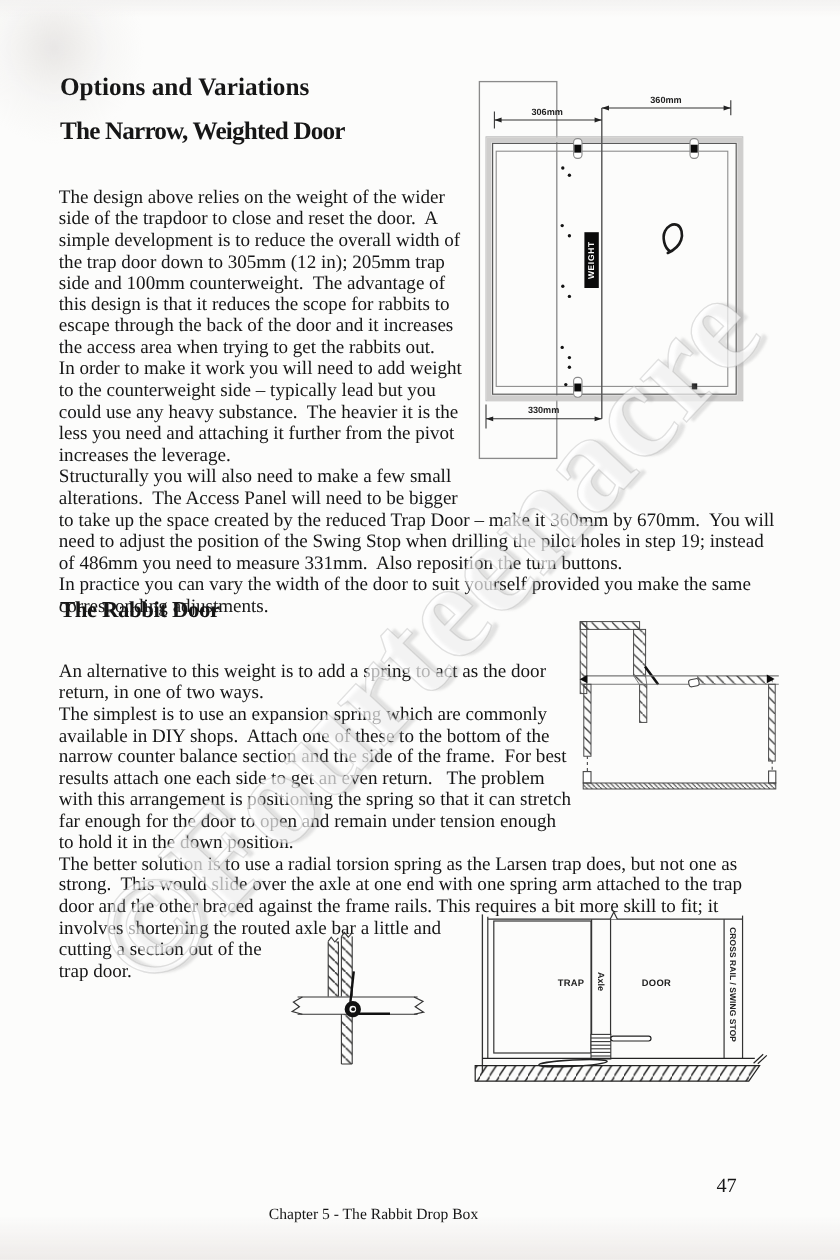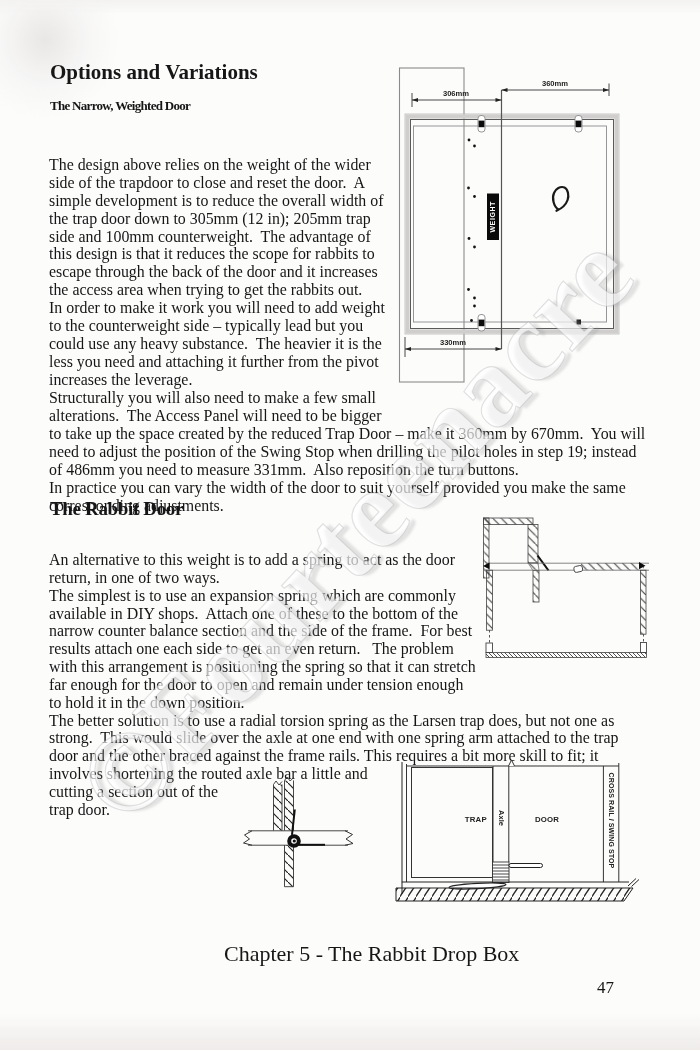--- a/index.html
+++ b/index.html
@@ -13,21 +13,21 @@
 <body>
 
 <div class="abs" style="left:-30px;top:-40px;width:150px;height:160px;background:radial-gradient(closest-side, rgba(210,206,204,0.45), rgba(232,230,228,0.2) 60%, rgba(252,252,251,0) 100%);"></div>
 
 <div class="abs" style="left:0;top:0;width:700px;height:14px;background:linear-gradient(#f3f2f1,rgba(252,252,251,0));"></div>
 
 <div class="abs" style="left:0;top:1014px;width:700px;height:36px;background:linear-gradient(rgba(252,252,251,0),#eeebe9);"></div>
 
 <h1 class="abs" style="left:50px;top:61.5px;font-size:21px;line-height:1;">Options and Variations</h1>
 
-<h2 class="abs" style="left:50px;top:99px;font-size:13px;line-height:1;letter-spacing:-0.7px;">The Narrow, Weighted Door</h2>
+<h2 class="abs" style="left:50px;top:99px;font-size:21px;line-height:1;letter-spacing:-0.7px;">The Narrow, Weighted Door</h2>
 
 <div class="abs body-text" style="left:49px;top:123.7px;">The design above relies on the weight of the wider<br>
 side of the trapdoor to close and reset the door.&nbsp; A<br>
 simple development is to reduce the overall width of<br>
 the trap door down to 305mm (12 in); 205mm trap<br>
 side and 100mm counterweight.&nbsp; The advantage of<br>
 this design is that it reduces the scope for rabbits to<br>
 escape through the back of the door and it increases<br>
 the access area when trying to get the rabbits out.<br>
 In order to make it work you will need to add weight<br>
@@ -54,21 +54,21 @@
 with this arrangement is positioning the spring so that it can stretch<br>
 far enough for the door to open and remain under tension enough<br>
 to hold it in the down position.<br>
 The better solution is to use a radial torsion spring as the Larsen trap does, but not one as<br>
 strong.&nbsp; This would slide over the axle at one end with one spring arm attached to the trap<br>
 door and the other braced against the frame rails. This requires a bit more skill to fit; it<br>
 involves shortening the routed axle bar a little and<br>
 cutting a section out of the<br>
 trap door.</div>
 
-<div class="abs" style="left:224px;top:943px;font-size:22px;line-height:1;">Chapter 5 - The Rabbit Drop Box</div>
+<div class="abs" style="left:224px;top:1005px;font-size:13px;line-height:1;">Chapter 5 - The Rabbit Drop Box</div>
 
 <div class="abs" style="left:597px;top:979.5px;font-size:16.9px;line-height:1;">47</div>
 
 <svg class="abs" style="left:0;top:0;z-index:5;" width="700" height="1050" viewBox="0 0 700 1050">
 <defs>
   <pattern id="h1" width="8.5" height="8.5" patternUnits="userSpaceOnUse">
     <path d="M-1,-1 L10,10" stroke="#3a3a3a" stroke-width="1.05" fill="none"></path>
   </pattern>
   <pattern id="h2" width="4" height="4" patternUnits="userSpaceOnUse">
     <path d="M-1,-1 L5,5" stroke="#3a3a3a" stroke-width="0.9" fill="none"></path>

